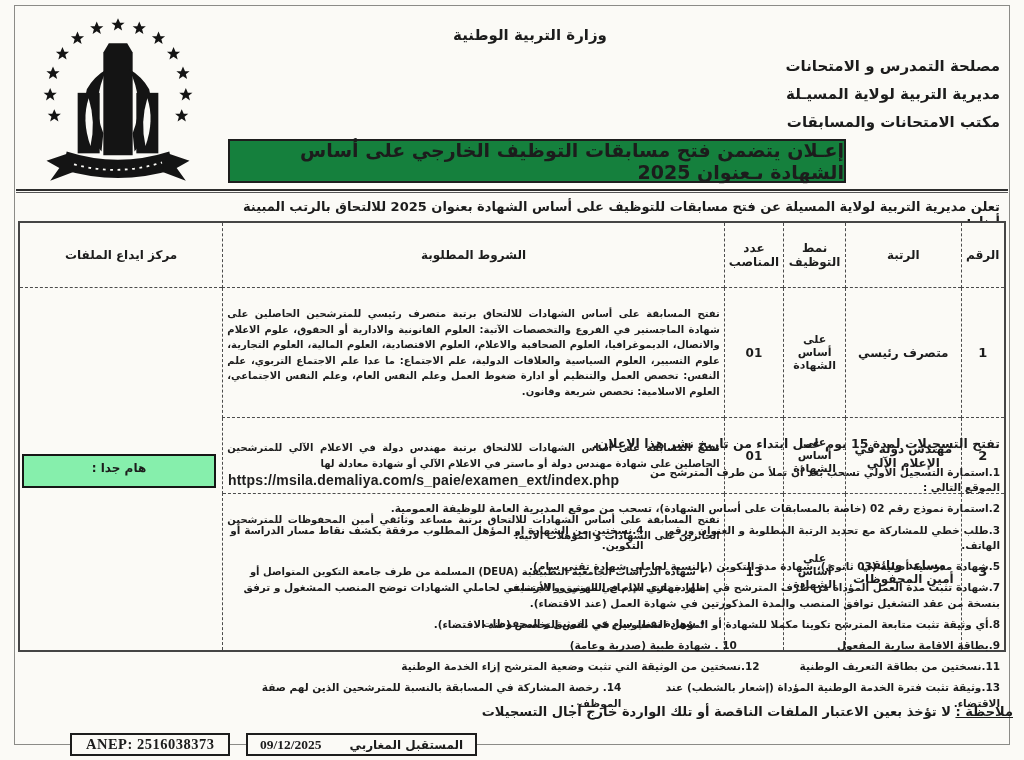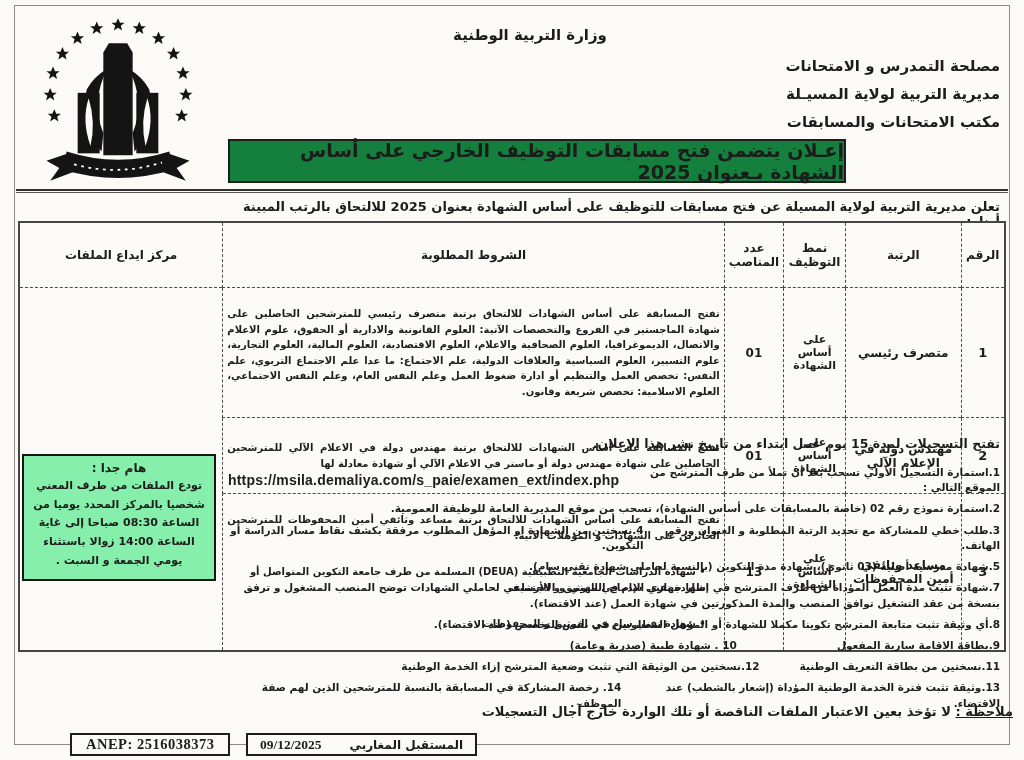--- a/index.html
+++ b/index.html
@@ -164,21 +164,20 @@
         <div>تفتح المسابقة على أساس الشهادات للالتحاق برتبة مساعد وثائقي أمين المحفوظات للمترشحين الحائزين على الشهادات و المؤهلات الآتية:</div>
         <div class="b">• شهادة الدراسات الجامعية التطبيقية (DEUA) المسلمة من طرف جامعة التكوين المتواصل أو شهادة تقني سام في التوثيق و الأرشيف</div>
         <div class="b">• شهادة تقني سام في التوثيق و المحفوظات .</div>
       </td>
     </tr>
   </tbody>
 </table>
 
 <div class="imp">
   <div class="t">هام جدا :</div>
-  <div class="b">تودع الملفات من طرف المعني شخصيا بالمركز المحدد يوميا من الساعة 08:30 صباحا إلى غاية الساعة 14:00 زوالا باستثناء يومي الجمعة و السبت .</div>
 </div>
 
 <div class="rc">
   <div class="reg">تفتح التسجيلات لمدة 15 يوم عمل ابتداء من تاريخ نشر هذا الإعلان.</div>
   <div class="it row1">
     <span>1.استمارة التسجيل الأولي تسحب بعد أن تملأ من طرف المترشح من الموقع التالي :</span>
     <span class="url">https://msila.demaliya.com/s_paie/examen_ext/index.php</span>
   </div>
   <div class="it">2.استمارة نموذج رقم 02 (خاصة بالمسابقات على أساس الشهادة)، تسحب من موقع المديرية العامة للوظيفة العمومية.</div>
   <div class="it pair gap-a">

